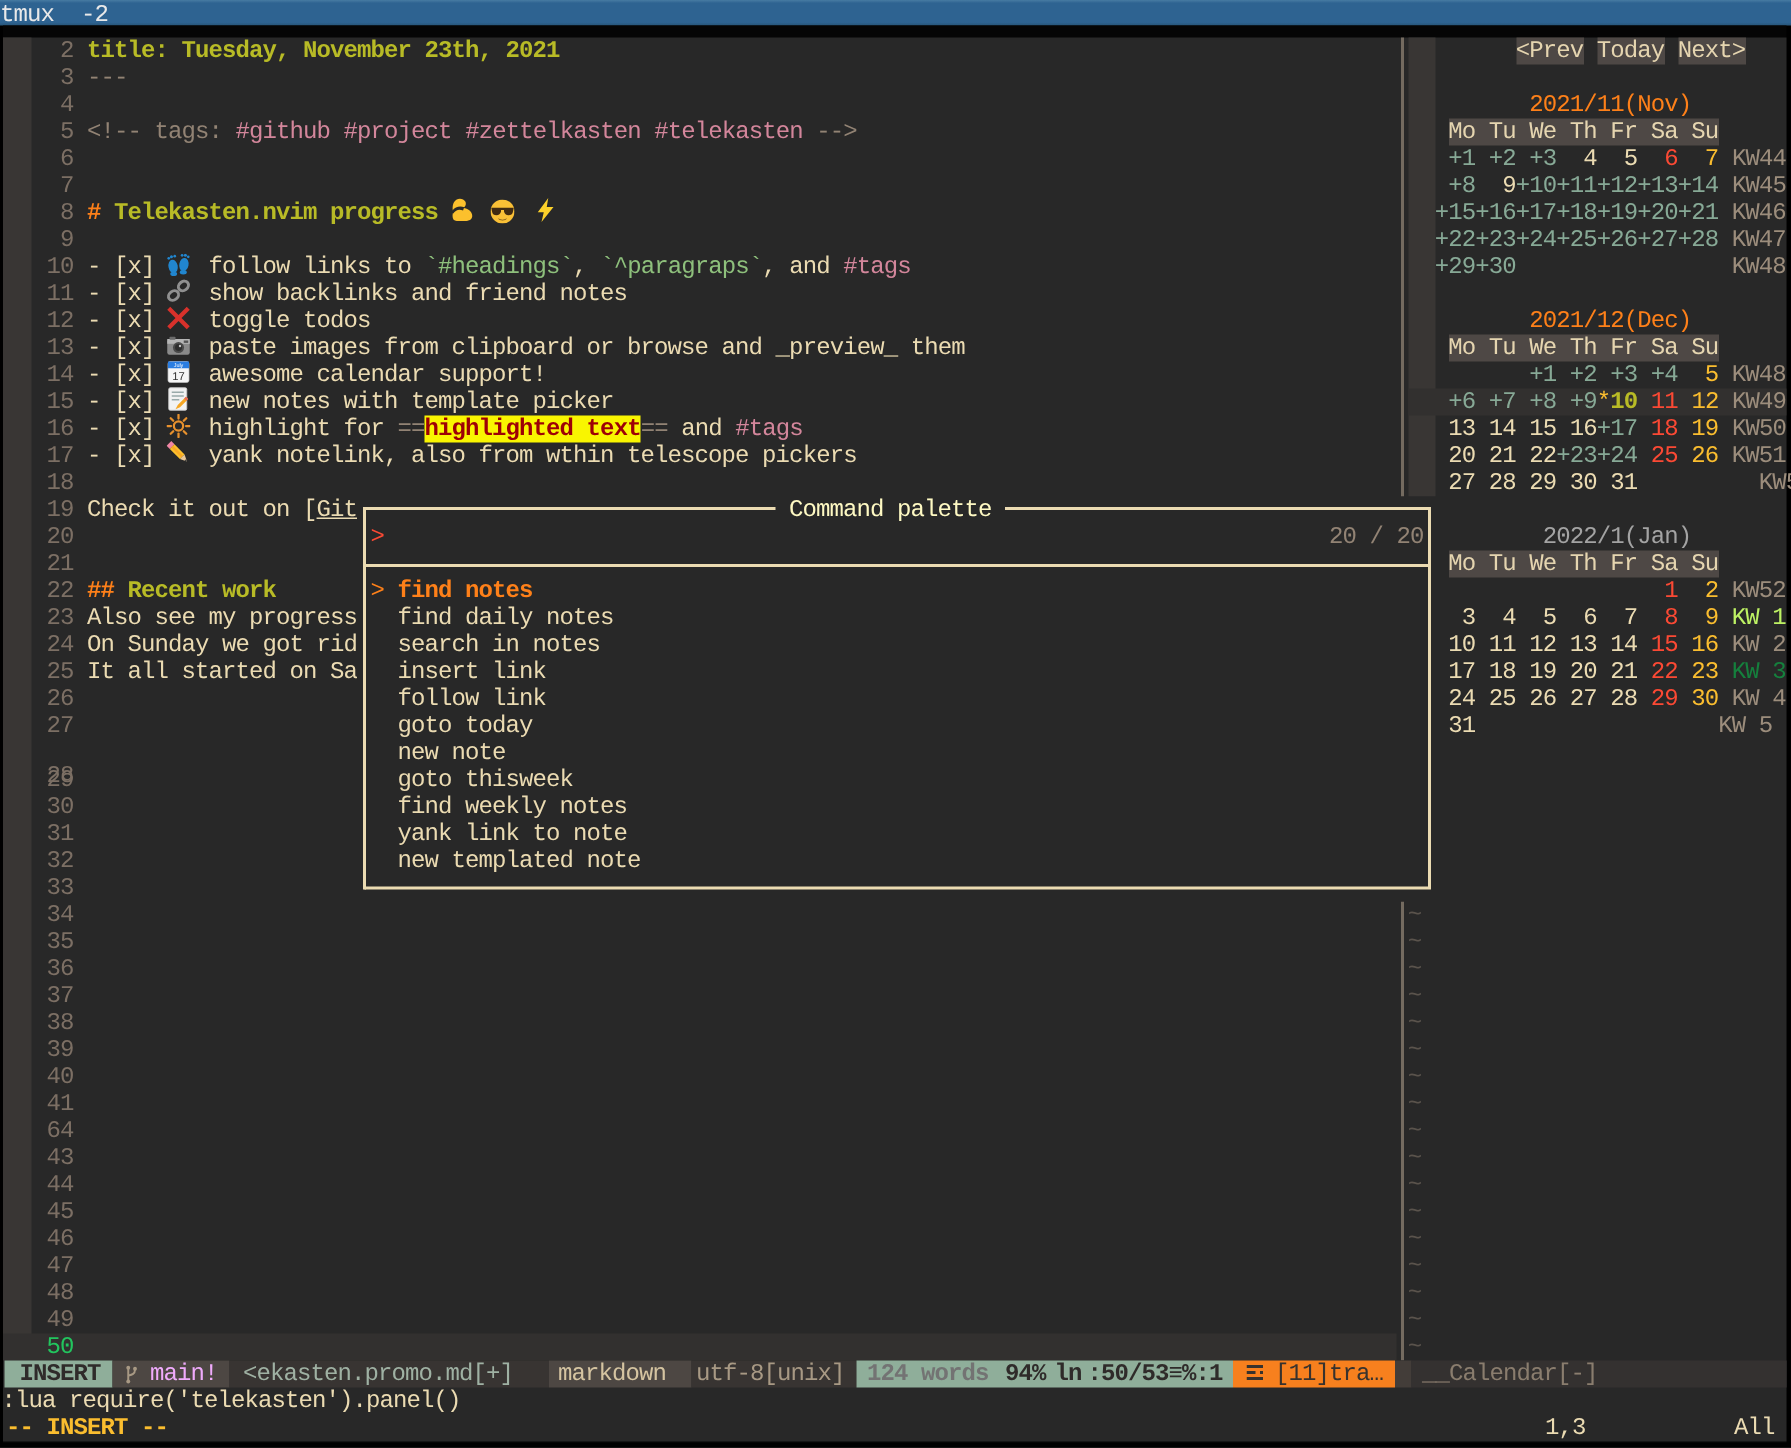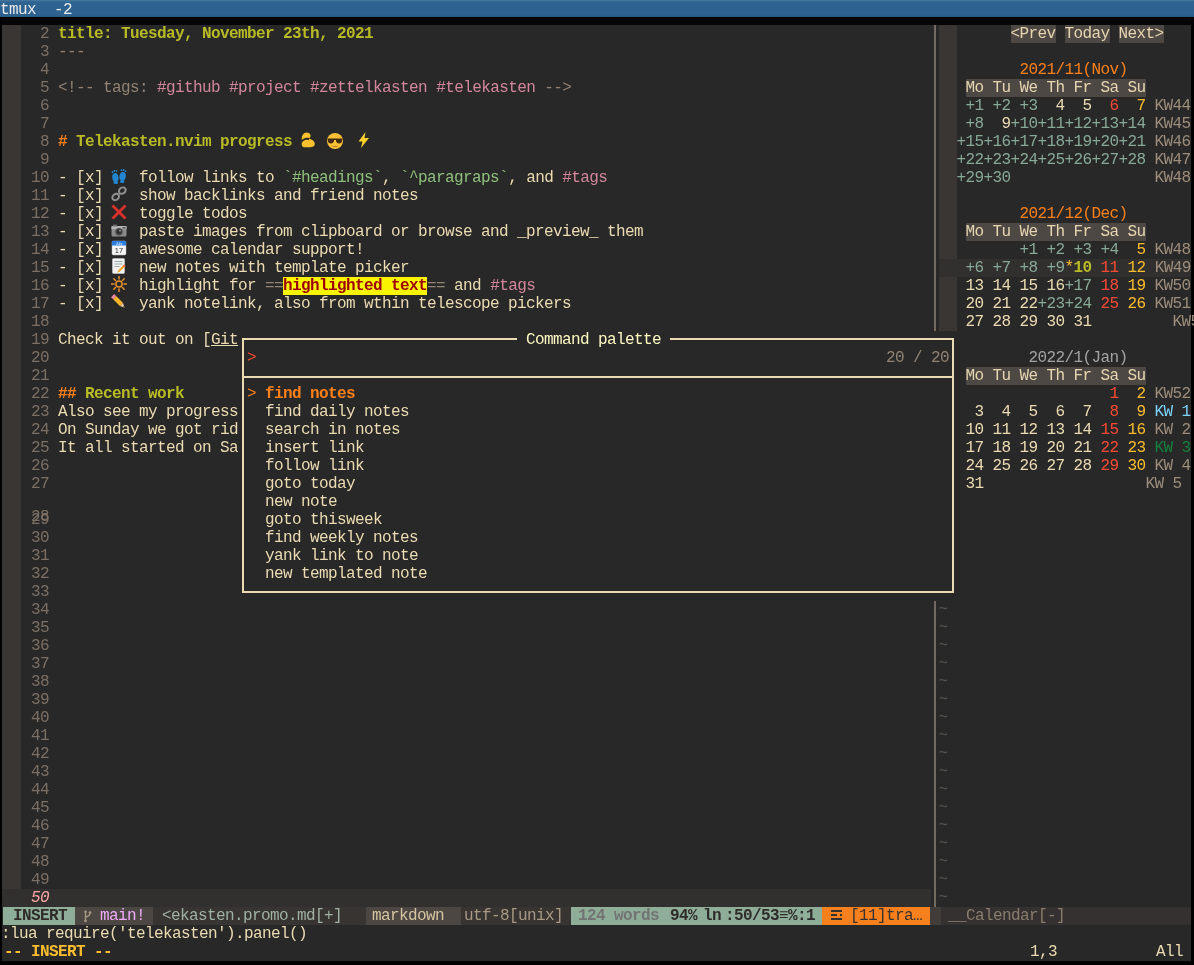--- a/index.html
+++ b/index.html
@@ -48,29 +48,29 @@
 <div class="num" style="left:22px;top:565px;">32</div>
 <div class="num" style="left:22px;top:583px;">33</div>
 <div class="num" style="left:22px;top:601px;">34</div>
 <div class="num" style="left:22px;top:619px;">35</div>
 <div class="num" style="left:22px;top:637px;">36</div>
 <div class="num" style="left:22px;top:655px;">37</div>
 <div class="num" style="left:22px;top:673px;">38</div>
 <div class="num" style="left:22px;top:691px;">39</div>
 <div class="num" style="left:22px;top:709px;">40</div>
 <div class="num" style="left:22px;top:727px;">41</div>
-<div class="num" style="left:22px;top:745px;">42</div>
+<div class="num" style="left:22px;top:745px;">64</div>
 <div class="num" style="left:22px;top:763px;">43</div>
 <div class="num" style="left:22px;top:781px;">44</div>
 <div class="num" style="left:22px;top:799px;">45</div>
 <div class="num" style="left:22px;top:817px;">46</div>
 <div class="num" style="left:22px;top:835px;">47</div>
 <div class="num" style="left:22px;top:853px;">48</div>
 <div class="num" style="left:22px;top:871px;">49</div>
-<div class="num" style="left:22px;top:889px;color:#fca5a5;font-style:italic;">50</div>
+<div class="num" style="left:22px;top:889px;color:#22c55e;">50</div>
 <div class="t" style="left:58px;top:25px;"><span style="color:#b8bb26;font-weight:bold;">title: Tuesday, November 23th, 2021</span></div>
 <div class="t" style="left:58px;top:43px;"><span style="color:#928374;">---</span></div>
 <div class="t" style="left:58px;top:79px;"><span style="color:#928374;">&lt;!-- tags: </span><span style="color:#d3869b;">#github</span> <span style="color:#d3869b;">#project</span> <span style="color:#d3869b;">#zettelkasten</span> <span style="color:#d3869b;">#telekasten</span><span style="color:#928374;"> --&gt;</span></div>
 <div class="t" style="left:58px;top:133px;"><span style="color:#fe8019;font-weight:bold;"># </span><span style="color:#b8bb26;font-weight:bold;">Telekasten.nvim progress</span></div>
 <div class="t" style="left:58px;top:169px;">- [x]    follow links to <span style="color:#8ec07c;">`#headings`</span>, <span style="color:#8ec07c;">`^paragraps`</span>, and <span style="color:#d3869b;">#tags</span></div>
 <div class="t" style="left:58px;top:187px;">- [x]    show backlinks and friend notes</div>
 <div class="t" style="left:58px;top:205px;">- [x]    toggle todos</div>
 <div class="t" style="left:58px;top:223px;">- [x]    paste images from clipboard or browse and _preview_ them</div>
 <div class="t" style="left:58px;top:241px;">- [x]    awesome calendar support!</div>
 <div class="t" style="left:58px;top:259px;">- [x]    new notes with template picker</div>
@@ -98,21 +98,21 @@
 <div class="t" style="left:965.5px;top:223px;"><span style="color:#e5d5b0;">Mo Tu We Th Fr Sa Su</span></div>
 <div class="t" style="left:956.5px;top:241px;">       <span style="color:#87a996;">+1 +2 +3 +4</span><span style="color:#fabd2f;">  5</span> <span style="color:#9c8d7c;">KW48</span></div>
 <div class="t" style="left:956.5px;top:259px;"> <span style="color:#87a996;">+6 +7 +8 +9</span><span style="color:#fabd2f;">*</span><span style="color:#b8bb26;font-weight:bold;">10</span><span style="color:#fb4934;"> 11</span><span style="color:#fabd2f;"> 12</span> <span style="color:#9c8d7c;">KW49</span></div>
 <div class="t" style="left:956.5px;top:277px;"> 13 14 15 16<span style="color:#87a996;">+17</span><span style="color:#fb4934;"> 18</span><span style="color:#fabd2f;"> 19</span> <span style="color:#9c8d7c;">KW50</span></div>
 <div class="t" style="left:956.5px;top:295px;"> 20 21 22<span style="color:#87a996;">+23+24</span><span style="color:#fb4934;"> 25</span><span style="color:#fabd2f;"> 26</span> <span style="color:#9c8d7c;">KW51</span></div>
 <div class="t" style="left:956.5px;top:313px;"> 27 28 29 30 31         <span style="color:#9c8d7c;">KW5</span></div>
 <div class="t" style="left:1028.5px;top:349px;"><span style="color:#a3a3a3;">2022/1(Jan)</span></div>
 <div style="position:absolute;left:965.5px;top:367px;width:180.5px;height:18px;background:#4e4845;"></div>
 <div class="t" style="left:965.5px;top:367px;"><span style="color:#e5d5b0;">Mo Tu We Th Fr Sa Su</span></div>
 <div class="t" style="left:956.5px;top:385px;">               <span style="color:#fb4934;">  1</span><span style="color:#fabd2f;">  2</span> <span style="color:#9c8d7c;">KW52</span></div>
-<div class="t" style="left:956.5px;top:403px;">  3  4  5  6  7<span style="color:#fb4934;">  8</span><span style="color:#fabd2f;">  9</span> <span style="color:#7dd3fc;">KW 1</span></div>
+<div class="t" style="left:956.5px;top:403px;">  3  4  5  6  7<span style="color:#fb4934;">  8</span><span style="color:#fabd2f;">  9</span> <span style="color:#bef264;">KW 1</span></div>
 <div class="t" style="left:956.5px;top:421px;"> 10 11 12 13 14<span style="color:#fb4934;"> 15</span><span style="color:#fabd2f;"> 16</span> <span style="color:#9c8d7c;">KW 2</span></div>
 <div class="t" style="left:956.5px;top:439px;"> 17 18 19 20 21<span style="color:#fb4934;"> 22</span><span style="color:#fabd2f;"> 23</span> <span style="color:#15803d;">KW 3</span></div>
 <div class="t" style="left:956.5px;top:457px;text-align:right;"> 24 25 26 27 28<span style="color:#fb4934;"> 29</span><span style="color:#fabd2f;"> 30</span> <span style="color:#9c8d7c;">KW 4</span></div>
 <div class="t" style="left:956.5px;top:475px;"> 31                  <span style="color:#9c8d7c;">KW 5</span></div>
 <div class="t" style="left:938.5px;top:601px;"><span style="color:#5a534c;">~</span></div>
 <div class="t" style="left:938.5px;top:619px;"><span style="color:#5a534c;">~</span></div>
 <div class="t" style="left:938.5px;top:637px;"><span style="color:#5a534c;">~</span></div>
 <div class="t" style="left:938.5px;top:655px;"><span style="color:#5a534c;">~</span></div>
 <div class="t" style="left:938.5px;top:673px;"><span style="color:#5a534c;">~</span></div>
 <div class="t" style="left:938.5px;top:691px;"><span style="color:#5a534c;">~</span></div>

